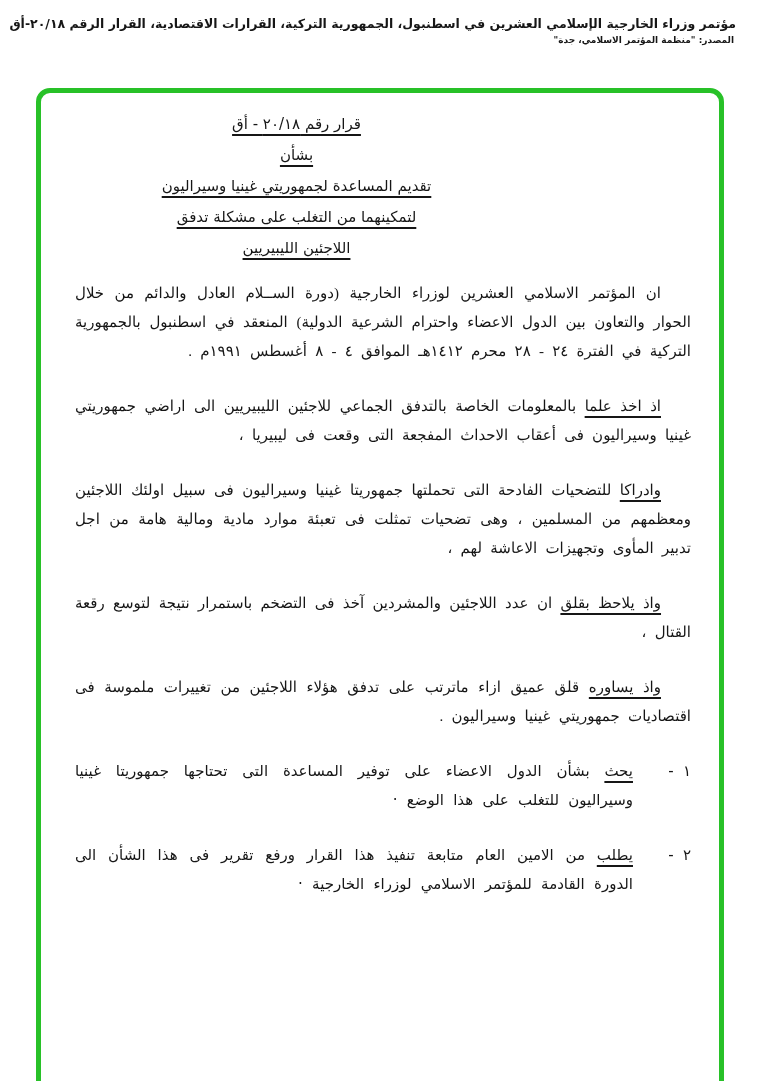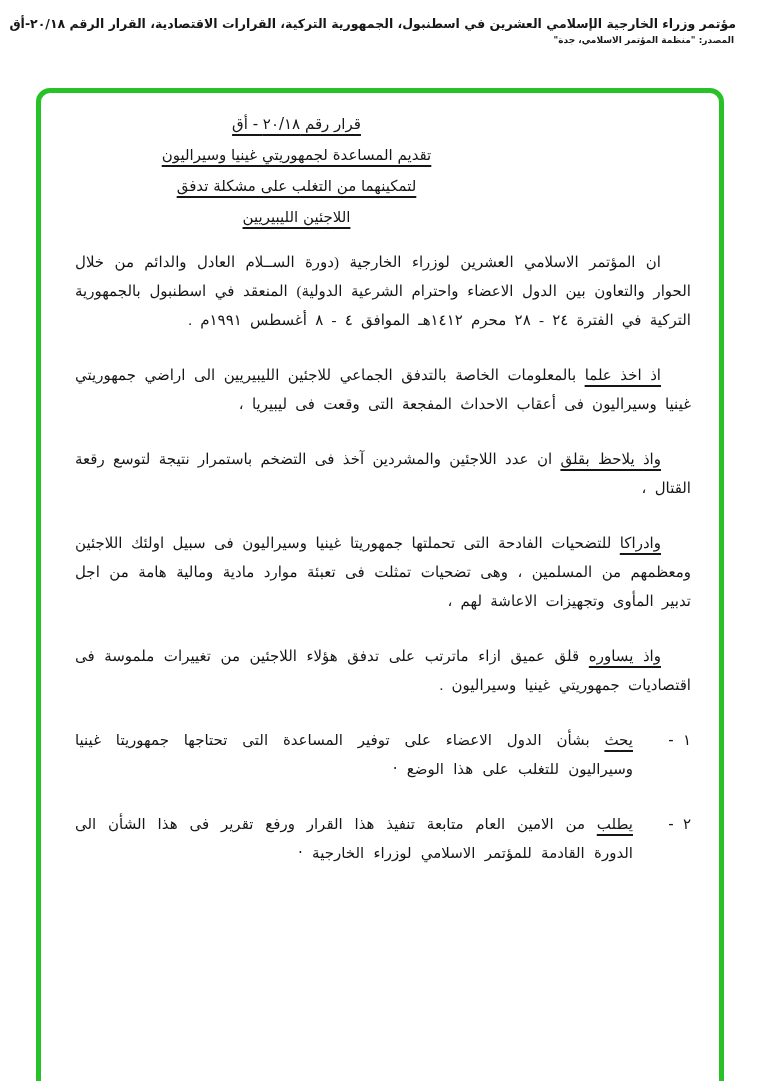--- a/index.html
+++ b/index.html
@@ -81,32 +81,33 @@
 <div class="page">
 
   <div class="header-line">مؤتمر وزراء الخارجية الإسلامي العشرين في اسطنبول، الجمهورية التركية، القرارات الاقتصادية، القرار الرقم ٢٠/١٨-أق</div>
 
   <div class="source-line">المصدر: "منظمة المؤتمر الاسلامي، جدة"</div>
 
   <div class="green-box">
 
     <div class="title-block">
       <div class="title-line"><span>قرار رقم ٢٠/١٨ - أق</span></div>
+      <div class="title-line"><span>بشأن</span></div>
       <div class="title-line"><span>تقديم المساعدة لجمهوريتي غينيا وسيراليون</span></div>
       <div class="title-line"><span>لتمكينهما من التغلب على مشكلة تدفق</span></div>
       <div class="title-line"><span>اللاجئين الليبيريين</span></div>
     </div>
 
     <div class="para first"><span>ان المؤتمر الاسلامي العشرين لوزراء الخارجية (دورة الســلام العادل والدائم من خلال الحوار والتعاون بين الدول الاعضاء واحترام الشرعية الدولية) المنعقد في اسطنبول بالجمهورية التركية في الفترة ٢٤ - ٢٨ محرم ١٤١٢هـ الموافق ٤ - ٨ أغسطس ١٩٩١م .</span></div>
 
     <div class="para"><span class="lead">اذ اخذ علما</span> <span>بالمعلومات الخاصة بالتدفق الجماعي للاجئين الليبيريين الى اراضي جمهوريتي غينيا وسيراليون فى أعقاب الاحداث المفجعة التى وقعت فى ليبيريا ،</span></div>
 
+    <div class="para"><span class="lead">وادراكا</span> <span>للتضحيات الفادحة التى تحملتها جمهوريتا غينيا وسيراليون فى سبيل اولئك اللاجئين ومعظمهم من المسلمين ، وهى تضحيات تمثلت فى تعبئة موارد مادية ومالية هامة من اجل تدبير المأوى وتجهيزات الاعاشة لهم ،</span></div>
+
     <div class="para"><span class="lead">واذ يلاحظ بقلق</span> <span>ان عدد اللاجئين والمشردين آخذ فى التضخم باستمرار نتيجة لتوسع رقعة القتال ،</span></div>
-
-    <div class="para"><span class="lead">وادراكا</span> <span>للتضحيات الفادحة التى تحملتها جمهوريتا غينيا وسيراليون فى سبيل اولئك اللاجئين ومعظمهم من المسلمين ، وهى تضحيات تمثلت فى تعبئة موارد مادية ومالية هامة من اجل تدبير المأوى وتجهيزات الاعاشة لهم ،</span></div>
 
     <div class="para"><span class="lead">واذ يساوره</span> <span>قلق عميق ازاء ماترتب على تدفق هؤلاء اللاجئين من تغييرات ملموسة فى اقتصاديات جمهوريتي غينيا وسيراليون .</span></div>
 
     <div class="item">
       <div class="item-num">١ -</div>
       <div class="item-body"><span class="lead">يحث</span> <span>بشأن الدول الاعضاء على توفير المساعدة التى تحتاجها جمهوريتا غينيا وسيراليون للتغلب على هذا الوضع ·</span></div>
     </div>
 
     <div class="item">
       <div class="item-num">٢ -</div>

